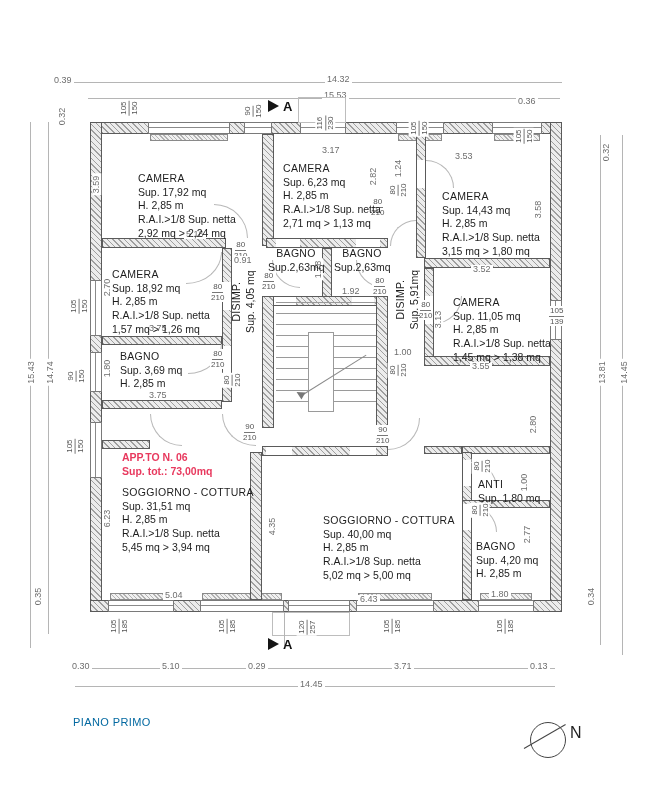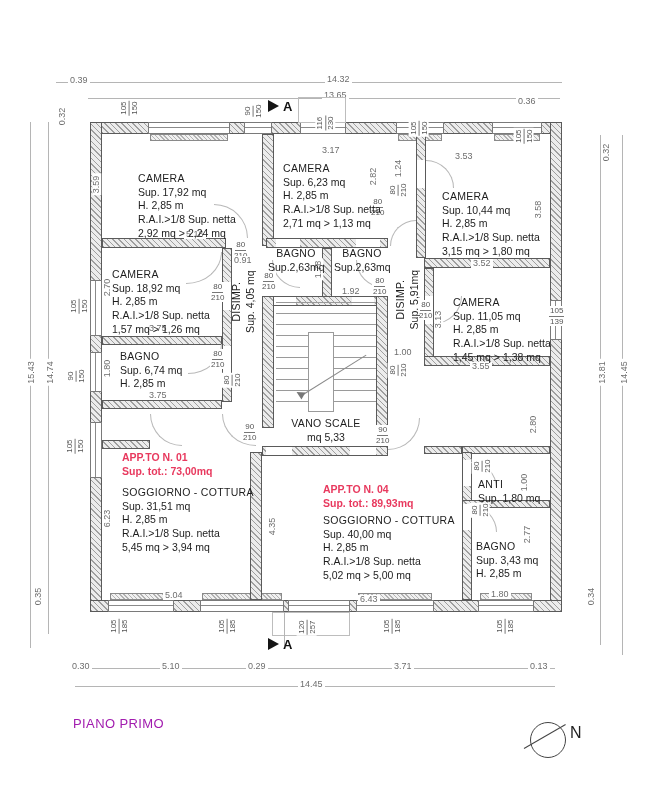--- a/index.html
+++ b/index.html
@@ -38,42 +38,42 @@
   .apt{position:absolute;font-size:10.5px;font-weight:700;line-height:1.35;
        white-space:nowrap;color:var(--accent,#e8395e);}
   
   .stairs{position:absolute;background:repeating-linear-gradient(to bottom,#9a9a9a 0,#9a9a9a 1px,transparent 1px,transparent 11px);}
   .stringer{position:absolute;background:#fff;border:1px solid #9a9a9a;box-sizing:border-box;}
   .sline{position:absolute;height:1px;background:#8a8a8a;transform-origin:left center;}
   .tri{position:absolute;width:0;height:0;border-top:6px solid transparent;
        border-bottom:6px solid transparent;border-left:11px solid #151515;}
   .slabel{position:absolute;font-size:13px;font-weight:700;color:#111;}
   .outline{position:absolute;border:1px solid #bdbdbd;box-sizing:border-box;}
-  .title{position:absolute;font-size:13px;color:#a21caf;letter-spacing:.4px;}
+  .title{position:absolute;font-size:11px;color:#0369a1;letter-spacing:.4px;}
   .north-circle{position:absolute;width:36px;height:36px;border:1px solid #444;
        border-radius:50%;box-sizing:border-box;background:#fff;}
   .north-label{position:absolute;font-size:16px;color:#222;}
 </style>
 </head>
 <body>
 
 <div class="sheet">
 
   <div class="dl" style="left:56px;top:82px;width:506px;height:1px"></div>
   <div class="dl" style="left:88px;top:98px;width:472px;height:1px"></div>
   <div class="dl" style="left:75px;top:668px;width:480px;height:1px"></div>
   <div class="dl" style="left:75px;top:686px;width:480px;height:1px"></div>
   <div class="dl" style="left:30px;top:122px;width:1px;height:526px"></div>
   <div class="dl" style="left:48px;top:122px;width:1px;height:512px"></div>
   <div class="dl" style="left:600px;top:135px;width:1px;height:510px"></div>
   <div class="dl" style="left:622px;top:135px;width:1px;height:520px"></div>
 
-  <span class="dim" style="left:68px;top:76px">0.39</span>
+  <span class="dim" style="left:52px;top:76px">0.39</span>
   <span class="dim" style="left:325px;top:75px">14.32</span>
-  <span class="dim" style="left:322px;top:91px">13.65</span>
+  <span class="dim" style="left:322px;top:91px">15.53</span>
   <span class="dim" style="left:516px;top:97px">0.36</span>
   <span class="dim rot" style="left:52px;top:112px">0.32</span>
   <span class="dim rot" style="left:18px;top:368px">15.43</span>
   <span class="dim rot" style="left:37px;top:368px">14.74</span>
   <span class="dim rot" style="left:28px;top:592px">0.35</span>
   <span class="dim rot" style="left:596px;top:148px">0.32</span>
   <span class="dim rot" style="left:589px;top:368px">13.81</span>
   <span class="dim rot" style="left:611px;top:368px">14.45</span>
   <span class="dim rot" style="left:581px;top:592px">0.34</span>
   <span class="dim" style="left:70px;top:662px">0.30</span>
@@ -289,21 +289,21 @@
       <span>210</span>
     </div>
 
   <span class="dim" style="left:184px;top:230px">5.16</span>
   <span class="dim" style="left:320px;top:146px">3.17</span>
   <span class="dim" style="left:453px;top:152px">3.53</span>
   <span class="dim rot" style="left:86px;top:180px">3.59</span>
   <span class="dim rot" style="left:363px;top:172px">2.82</span>
   <span class="dim rot" style="left:388px;top:164px">1.24</span>
   <span class="dim rot" style="left:528px;top:205px">3.58</span>
-  <span class="dim" style="left:471px;top:259px">3.52</span>
+  <span class="dim" style="left:471px;top:265px">3.52</span>
   <span class="dim rot" style="left:97px;top:283px">2.70</span>
   <span class="dim" style="left:232px;top:256px">0.91</span>
   <span class="dim rot" style="left:308px;top:265px">1.78</span>
   <span class="dim" style="left:340px;top:287px">1.92</span>
   <span class="dim" style="left:147px;top:324px">3.75</span>
   <span class="dim rot" style="left:428px;top:315px">3.13</span>
   <span class="dim" style="left:470px;top:362px">3.55</span>
   <span class="dim rot" style="left:97px;top:364px">1.80</span>
   <span class="dim" style="left:147px;top:391px">3.75</span>
   <span class="dim" style="left:392px;top:348px">1.00</span>
@@ -325,21 +325,21 @@
   </div>
   <div class="room" style="left:283px;top:162px">
     <div class="nm">CAMERA</div>
     <div>Sup. 6,23 mq</div>
     <div>H. 2,85 m</div>
     <div>R.A.I.&gt;1/8 Sup. netta</div>
     <div>2,71 mq &gt; 1,13 mq</div>
   </div>
   <div class="room" style="left:442px;top:190px">
     <div class="nm">CAMERA</div>
-    <div>Sup. 10,44 mq</div>
+    <div>Sup. 14,43 mq</div>
     <div>H. 2,85 m</div>
     <div>R.A.I.&gt;1/8 Sup. netta</div>
     <div>3,15 mq &gt; 1,80 mq</div>
   </div>
   <div class="room center" style="left:268px;top:247px;width:56px">
     <div class="nm">BAGNO</div>
     <div>Sup.2,63mq</div>
   </div>
   <div class="room center" style="left:334px;top:247px;width:56px">
     <div class="nm">BAGNO</div>
@@ -362,56 +362,48 @@
   </div>
   <div class="room" style="left:453px;top:296px">
     <div class="nm">CAMERA</div>
     <div>Sup. 11,05 mq</div>
     <div>H. 2,85 m</div>
     <div>R.A.I.&gt;1/8 Sup. netta</div>
     <div>1,45 mq &gt; 1,38 mq</div>
   </div>
   <div class="room" style="left:120px;top:350px">
     <div class="nm">BAGNO</div>
-    <div>Sup. 6,74 mq</div>
-    <div>H. 2,85 m</div>
-  </div>
-  <div class="room center" style="left:286px;top:417px;width:80px">
-    <div class="nm">VANO SCALE</div>
-    <div>mq 5,33</div>
+    <div>Sup. 3,69 mq</div>
+    <div>H. 2,85 m</div>
   </div>
   <div class="apt" style="left:122px;top:450px">
-    <div>APP.TO N. 01</div>
+    <div>APP.TO N. 06</div>
     <div>Sup. tot.: 73,00mq</div>
   </div>
   <div class="room" style="left:122px;top:486px">
     <div class="nm">SOGGIORNO - COTTURA</div>
     <div>Sup. 31,51 mq</div>
     <div>H. 2,85 m</div>
     <div>R.A.I.&gt;1/8 Sup. netta</div>
     <div>5,45 mq &gt; 3,94 mq</div>
   </div>
-  <div class="apt" style="left:323px;top:482px">
-    <div>APP.TO N. 04</div>
-    <div>Sup. tot.: 89,93mq</div>
-  </div>
   <div class="room" style="left:323px;top:514px">
     <div class="nm">SOGGIORNO - COTTURA</div>
     <div>Sup. 40,00 mq</div>
     <div>H. 2,85 m</div>
     <div>R.A.I.&gt;1/8 Sup. netta</div>
     <div>5,02 mq &gt; 5,00 mq</div>
   </div>
   <div class="room" style="left:478px;top:478px">
     <div class="nm">ANTI</div>
     <div>Sup. 1,80 mq</div>
   </div>
   <div class="room" style="left:476px;top:540px">
     <div class="nm">BAGNO</div>
-    <div>Sup. 3,43 mq</div>
+    <div>Sup. 4,20 mq</div>
     <div>H. 2,85 m</div>
   </div>
 
   <div class="title" style="left:73px;top:716px">PIANO PRIMO</div>
   <div class="north-circle" style="left:530px;top:722px"></div>
   <div class="sline" style="left:524px;top:748px;width:48px;background:#444;transform:rotate(-30deg)"></div>
   <div class="north-label" style="left:570px;top:724px">N</div>
 
 </div>
 

